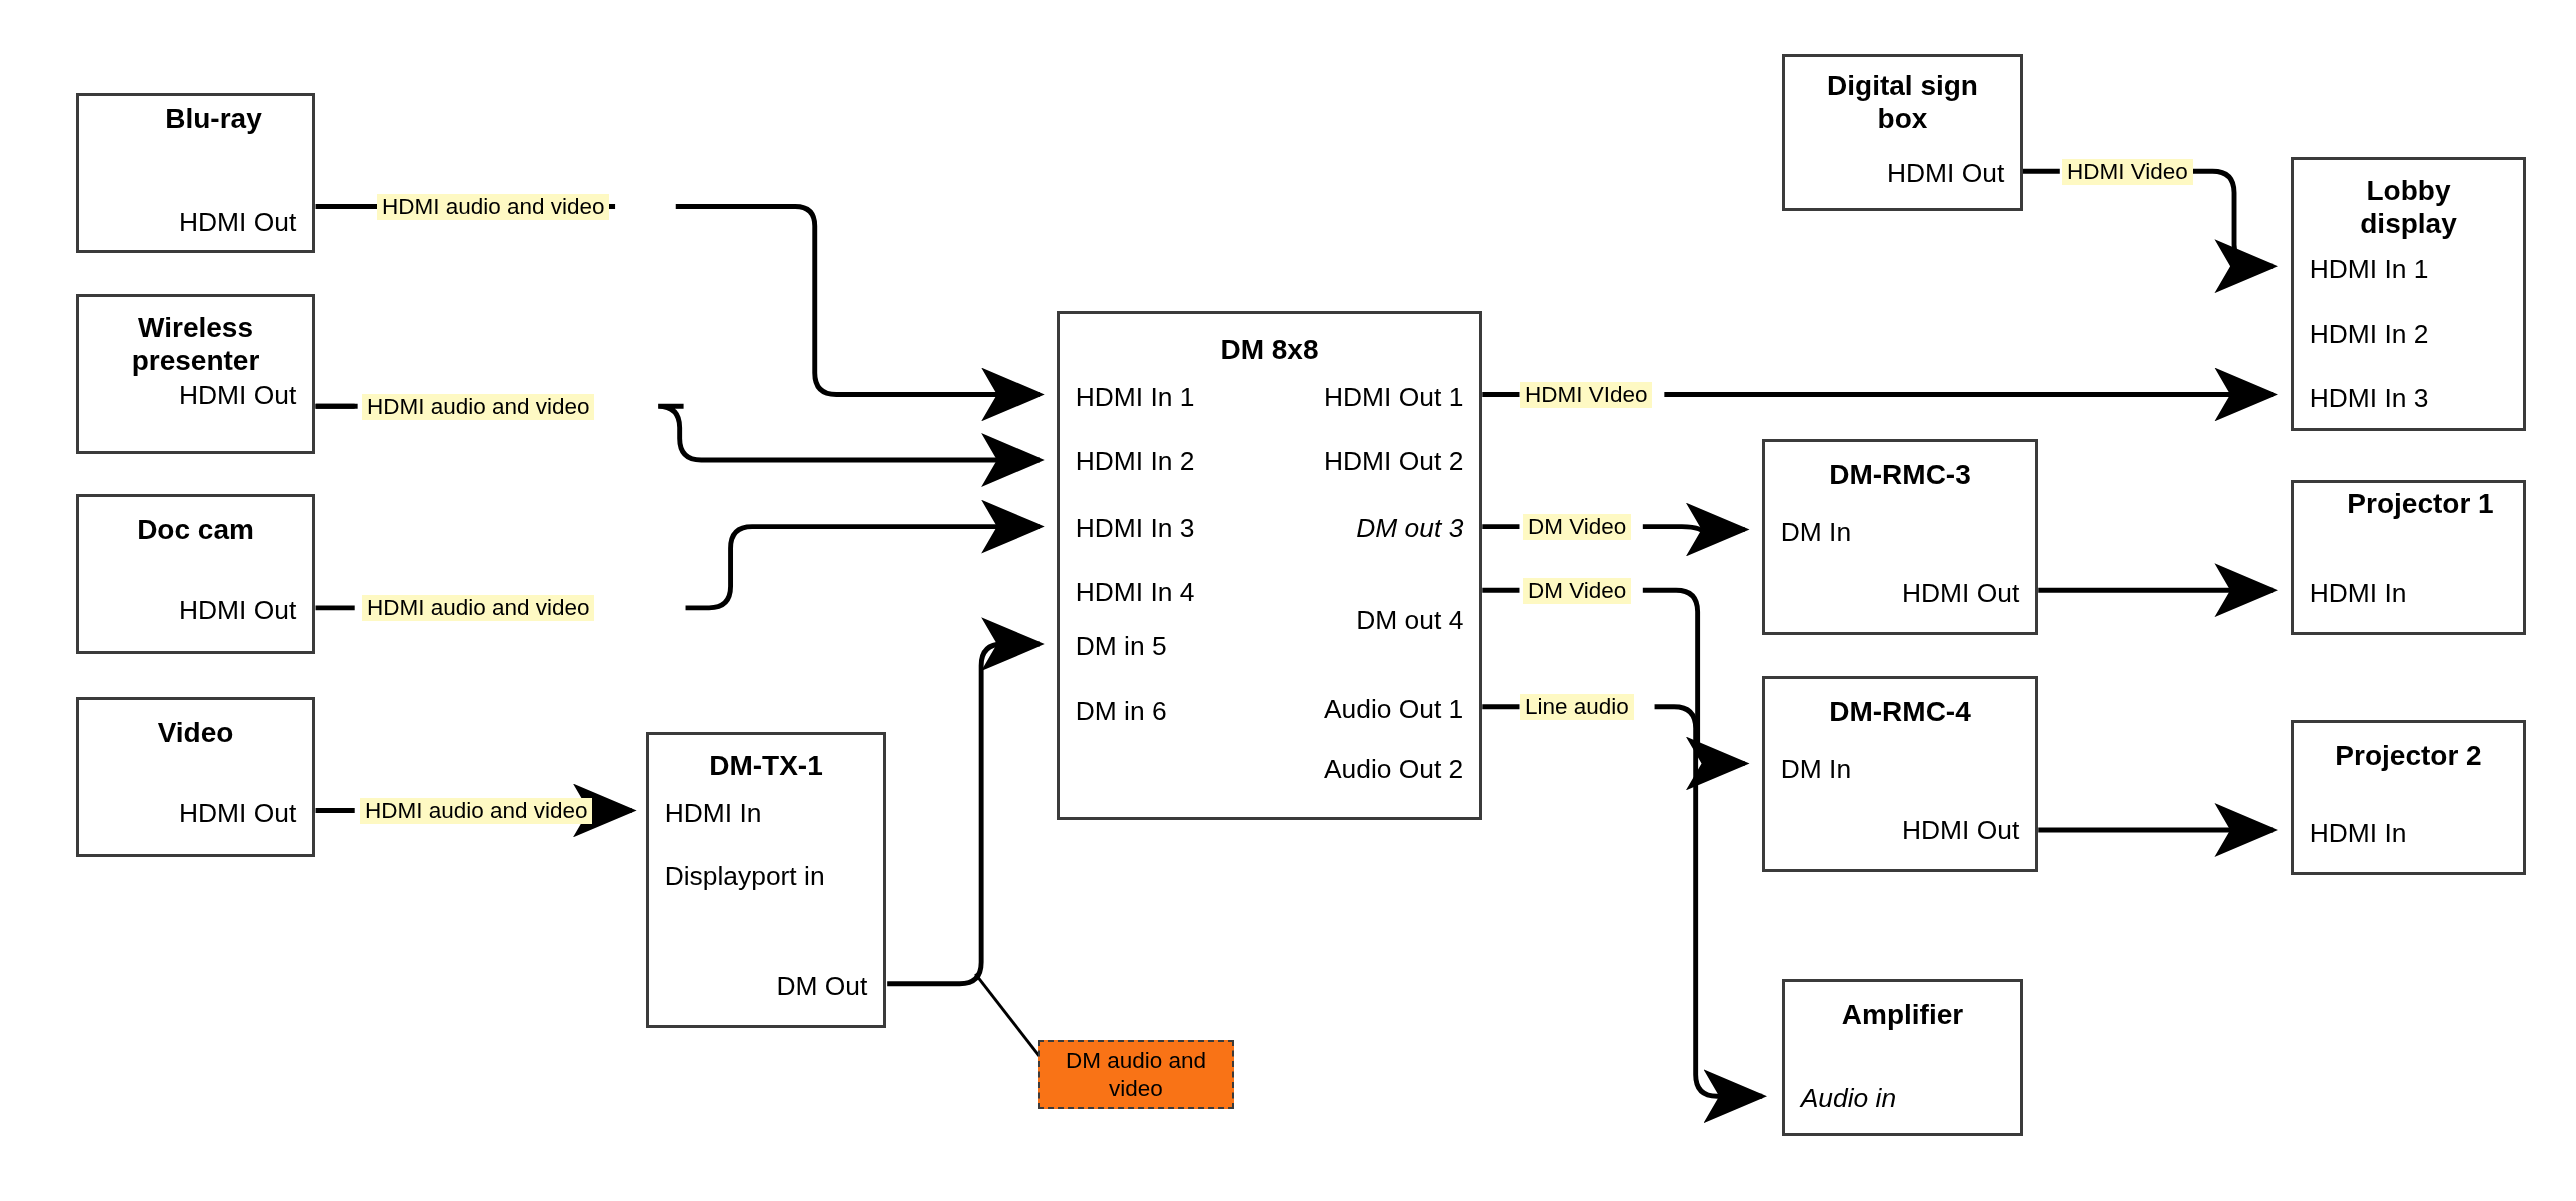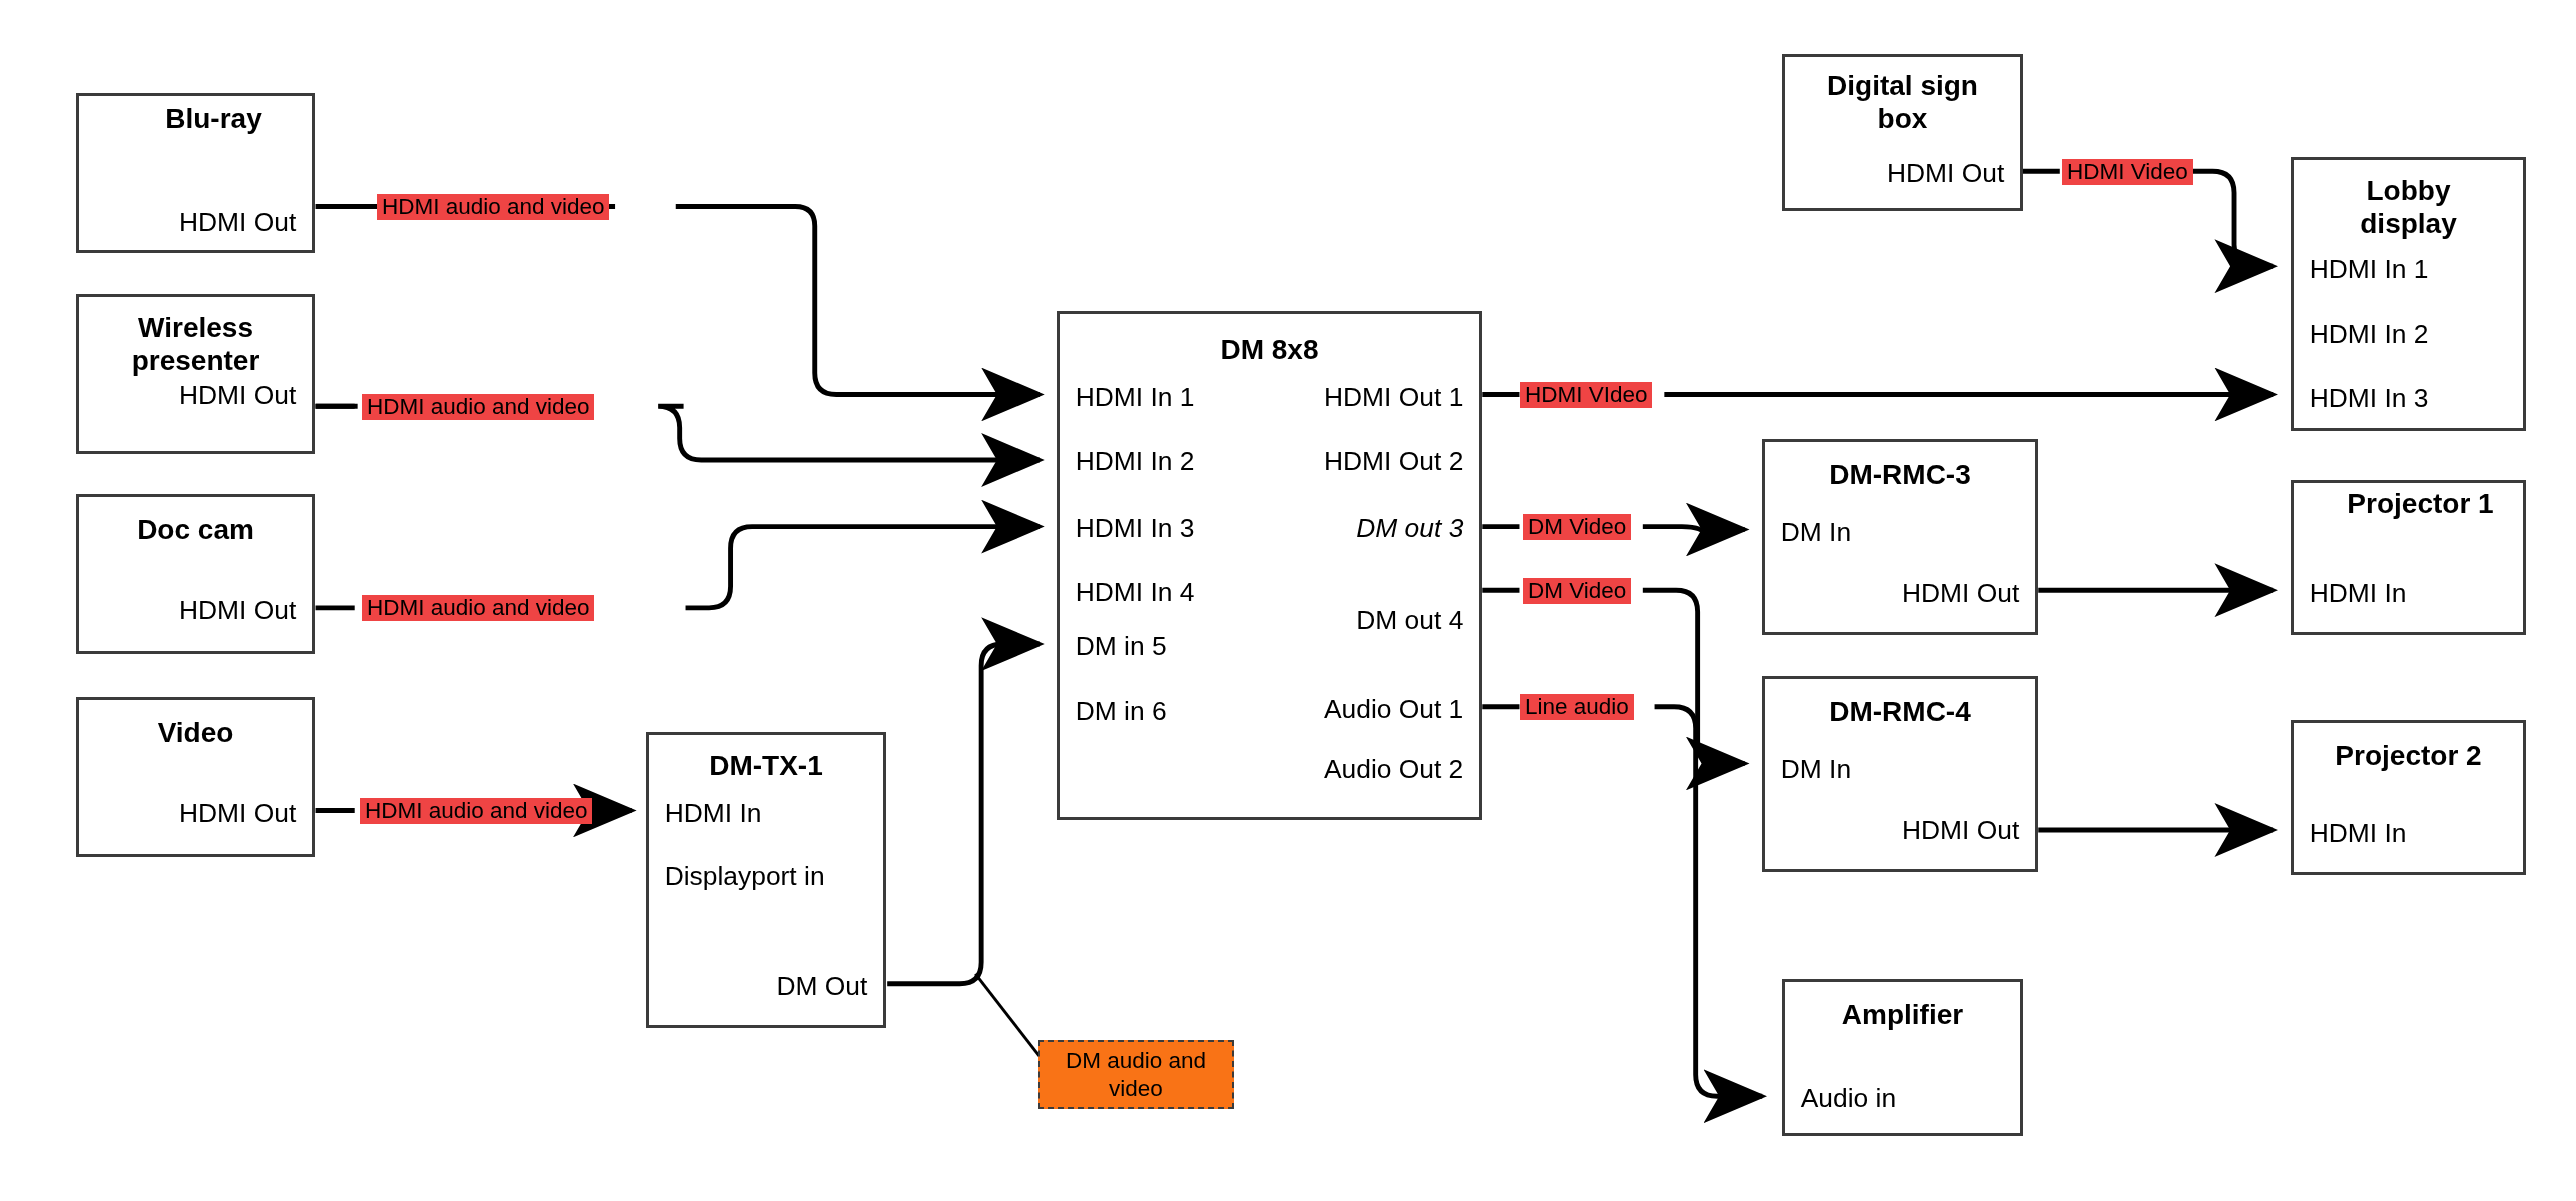--- a/index.html
+++ b/index.html
@@ -50,21 +50,21 @@
     color: #000000;
     white-space: nowrap;
   }
   .port.left { left: 15.7px; text-align: left; }
   .port.right { right: 15.7px; text-align: right; }
   .edge-label {
     position: absolute;
     font-size: 22.5px;
     line-height: 26.4px;
     color: #000000;
-    background: #ef4444;
+    background: #fef9c3;
     white-space: nowrap;
     padding: 0 4.9px;
   }
   .note-box {
     position: absolute;
     box-sizing: border-box;
     border: 2px dashed #3b3b3b;
     background: #f97316;
     font-size: 22.5px;
     line-height: 27.4px;
@@ -191,21 +191,21 @@
     <div class="port left" style="top:95px;">HDMI In</div>
   </div>
 
   <div class="node" style="left:2291px; top:720px; width:235px; height:155px;">
     <div class="title" style="top:15.7px;">Projector 2</div>
     <div class="port left" style="top:95px;">HDMI In</div>
   </div>
 
   <div class="node" style="left:1782px; top:979px; width:241px; height:157px;">
     <div class="title" style="top:15.7px;">Amplifier</div>
-    <div class="port left" style="top:101px;">Audio in</div>
+    <div class="port left" style="top:101px;font-style:italic;">Audio in</div>
   </div>
 
   <div class="edge-label" style="left:377px; top:194px;">HDMI audio and video</div>
   <div class="edge-label" style="left:362px; top:394px;">HDMI audio and video</div>
   <div class="edge-label" style="left:362px; top:595px;">HDMI audio and video</div>
   <div class="edge-label" style="left:360px; top:798px;">HDMI audio and video</div>
 
   <div class="edge-label" style="left:1520px; top:382px;">HDMI VIdeo</div>
   <div class="edge-label" style="left:1523px; top:514px;">DM Video</div>
   <div class="edge-label" style="left:1523px; top:578px;">DM Video</div>

